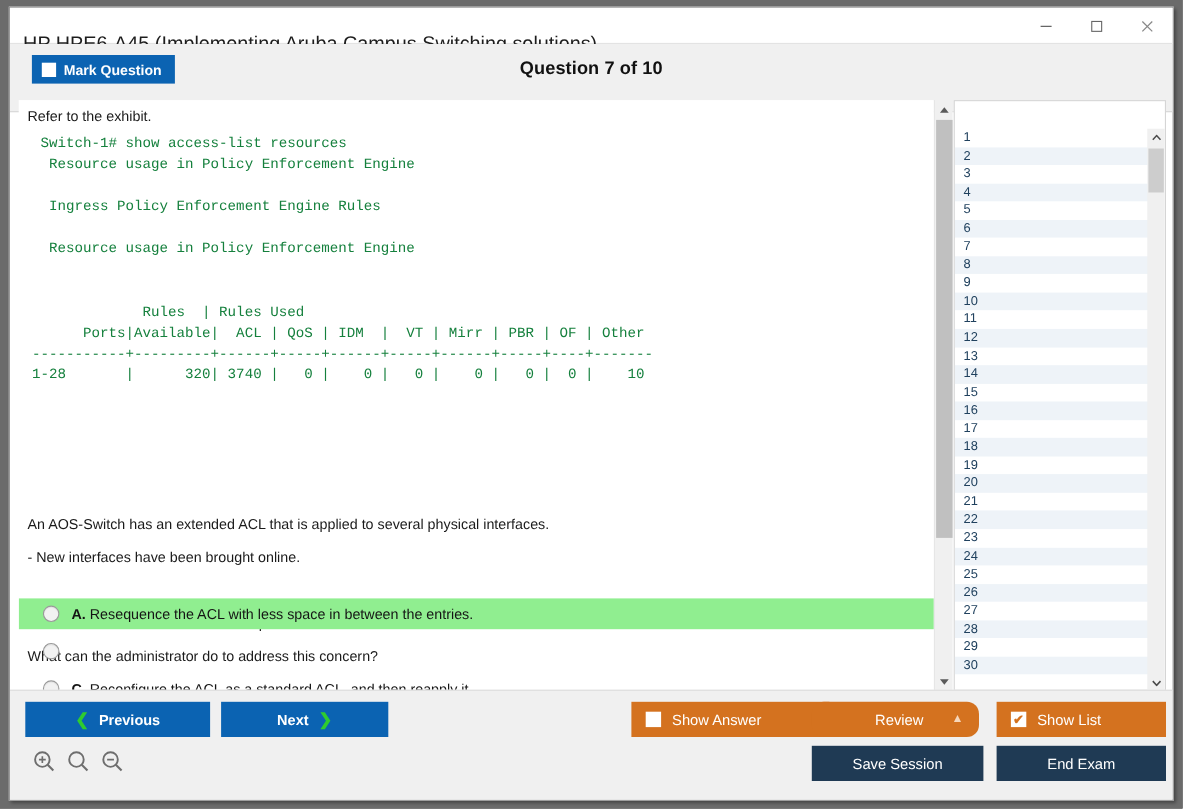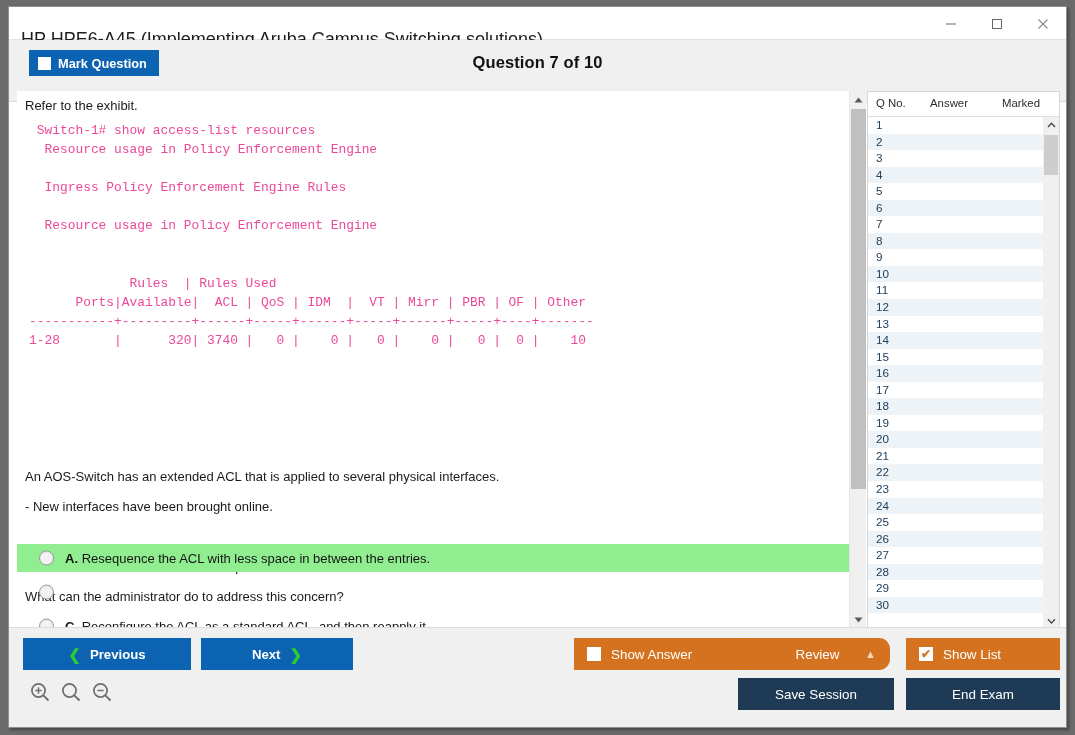--- a/index.html
+++ b/index.html
@@ -102,21 +102,21 @@
     font-size: 13px;
     color: #1a1a1a;
   }
   pre.exhibit {
     position: absolute;
     left: 12px; top: 30px;
     margin: 0;
     font-family: "Liberation Mono", "DejaVu Sans Mono", monospace;
     font-size: 12.9px;
     line-height: 19.1px;
-    color: #ec4899;
+    color: #15803d;
     white-space: pre;
   }
   .para {
     position: absolute;
     left: 8px;
     font-size: 13px;
     color: #1a1a1a;
     white-space: nowrap;
   }
   
@@ -384,25 +384,20 @@
     </div>
     <div class="thumb"></div>
     <div class="arr dn">
       <svg width="9" height="6" viewBox="0 0 9 6">
         <polygon points="0.5,0.5 8.5,0.5 4.5,5.5" fill="#5a5a5a"></polygon>
       </svg>
     </div>
   </div>
 
   <div class="listpanel">
-    <div class="lhead">
-      <span class="lh-q">Q No.</span>
-      <span class="lh-a">Answer</span>
-      <span class="lh-m">Marked</span>
-    </div>
     <div class="lrows" id="list-rows">
           <div class="lrow"><span>1</span></div>
           <div class="lrow alt"><span>2</span></div>
           <div class="lrow"><span>3</span></div>
           <div class="lrow alt"><span>4</span></div>
           <div class="lrow"><span>5</span></div>
           <div class="lrow alt"><span>6</span></div>
           <div class="lrow"><span>7</span></div>
           <div class="lrow alt"><span>8</span></div>
           <div class="lrow"><span>9</span></div>

